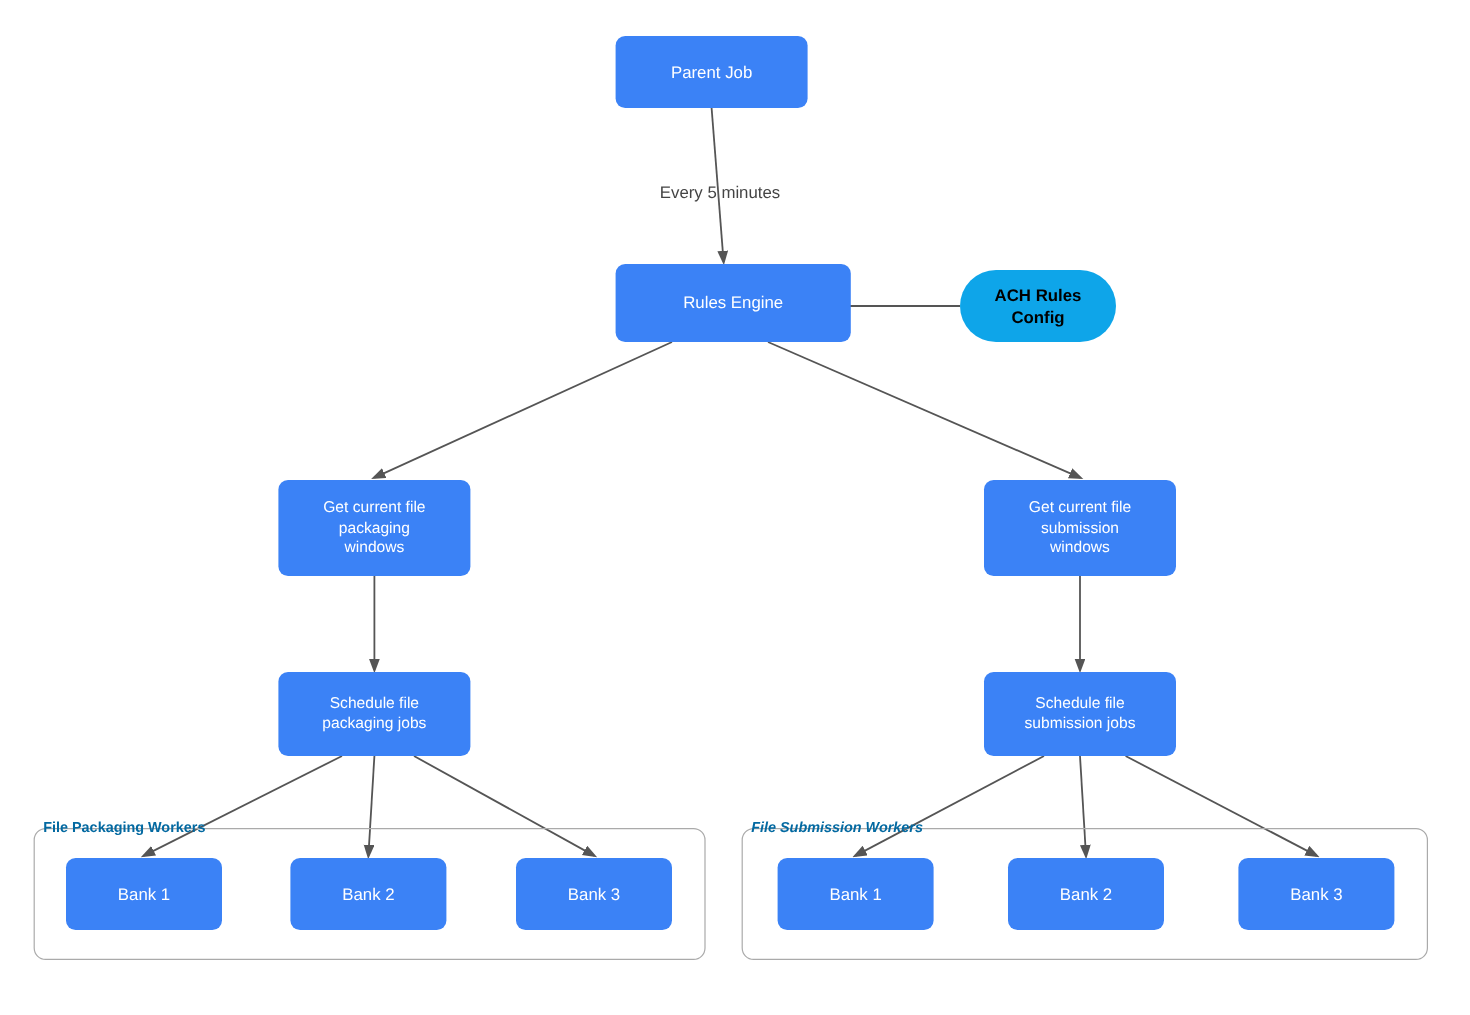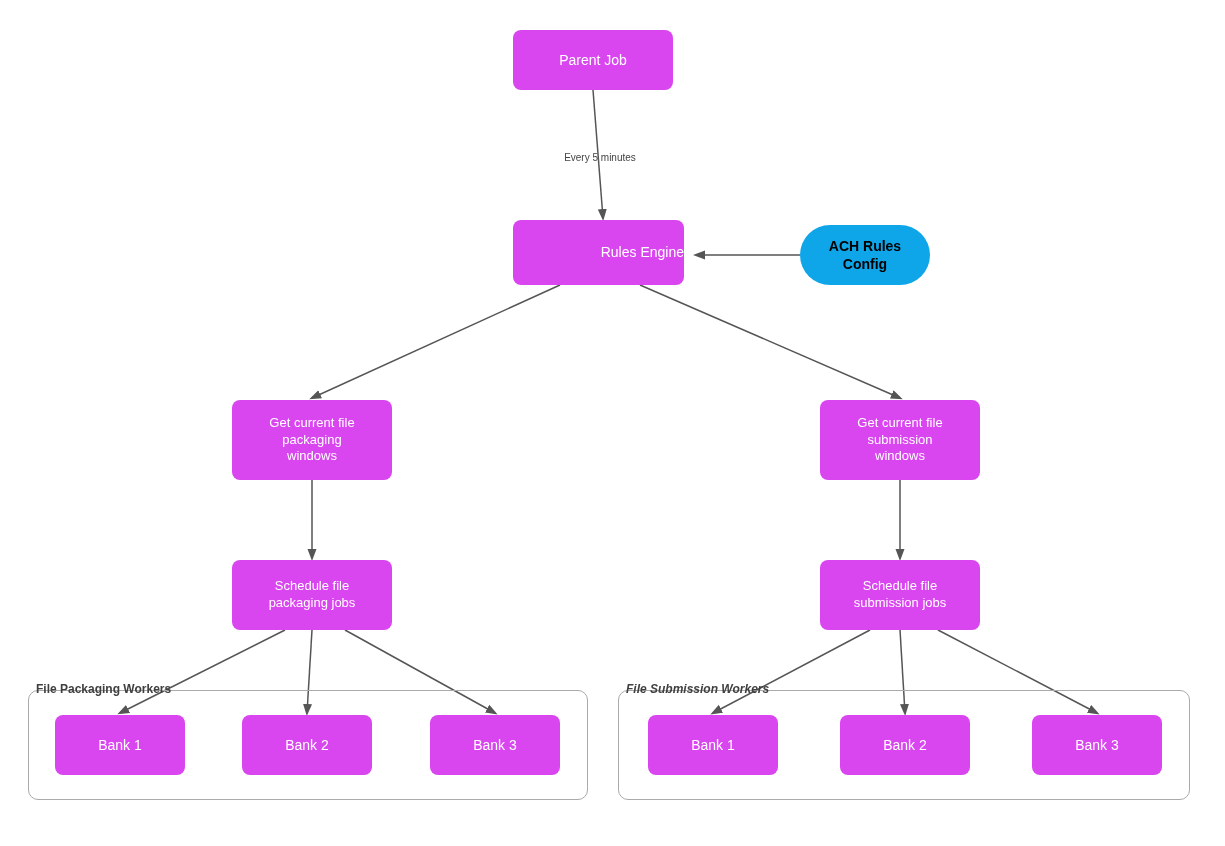--- a/index.html
+++ b/index.html
@@ -33,50 +33,50 @@
       align-items: center;
       justify-content: center;
       text-align: center;
       color: #fff;
       font-size: 14px;
       font-weight: 500;
       line-height: 1.3;
     }
 
     .node-blue {
-      background-color: #d946ef;
+      background-color: #3b82f6;
       border: none;
     }
 
     .node-teal {
       background-color: #0ea5e9;
       border-radius: 50px;
       color: #000;
       font-weight: 600;
     }
 
     .label-text {
       position: absolute;
-      font-size: 10px;
+      font-size: 14px;
       color: #444;
       text-align: center;
     }
 
     .workers-box {
       position: absolute;
       border: 1.5px solid #aaa;
       border-radius: 10px;
       background: transparent;
     }
 
     .workers-label {
       position: absolute;
       font-size: 12px;
       font-weight: 700;
-      color: #404040;
+      color: #0369a1;
     }
   </style>
 </head>
 <body>
 
 <div class="diagram">
 
   <svg class="connectors">
     <defs>
       <marker id="arrow" markerWidth="8" markerHeight="8" refX="6" refY="3" orient="auto">
@@ -117,21 +117,21 @@
 
   <div class="workers-box" style="left:618px; top:690px; width:572px; height:110px;"></div>
   <div class="workers-label" style="left:626px; top:682px;font-style:italic;">File Submission Workers</div>
 
   <div class="label-text" style="left:540px; top:152px; width:120px;">Every 5 minutes</div>
 
   <div class="node node-blue" style="left:513px; top:30px; width:160px; height:60px;">
     <span>Parent Job</span>
   </div>
 
-  <div class="node node-blue" style="left:513px; top:220px; width:171px; height:65px;justify-content:flex-end;">
+  <div class="node node-blue" style="left:513px; top:220px; width:196px; height:65px;">
     <span>Rules Engine</span>
   </div>
 
   <div class="node node-teal" style="left:800px; top:225px; width:130px; height:60px;">
     <span style="white-space:pre-line;">ACH Rules
 Config</span>
   </div>
 
   <div class="node node-blue" style="left:232px; top:400px; width:160px; height:80px;">
     <span style="white-space:pre-line; font-size:13px;">Get current file

